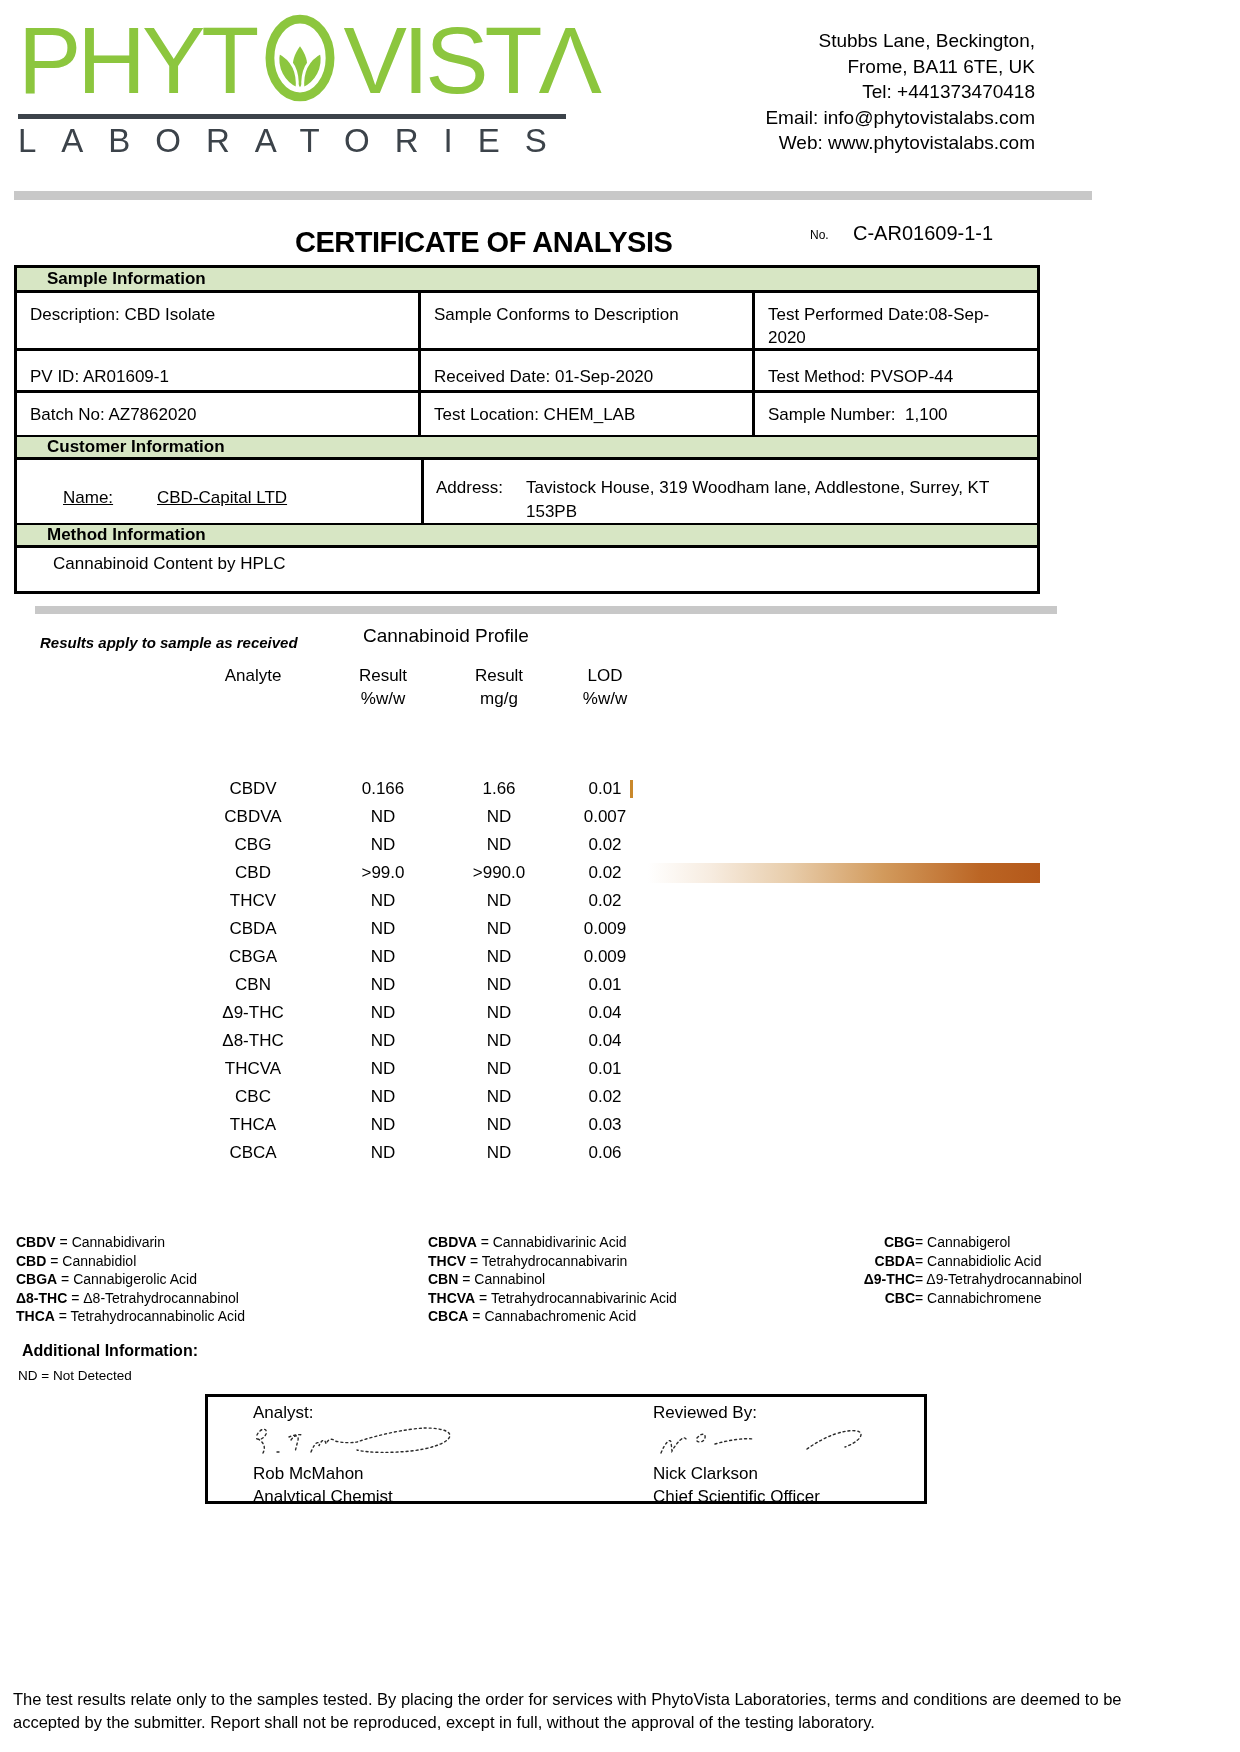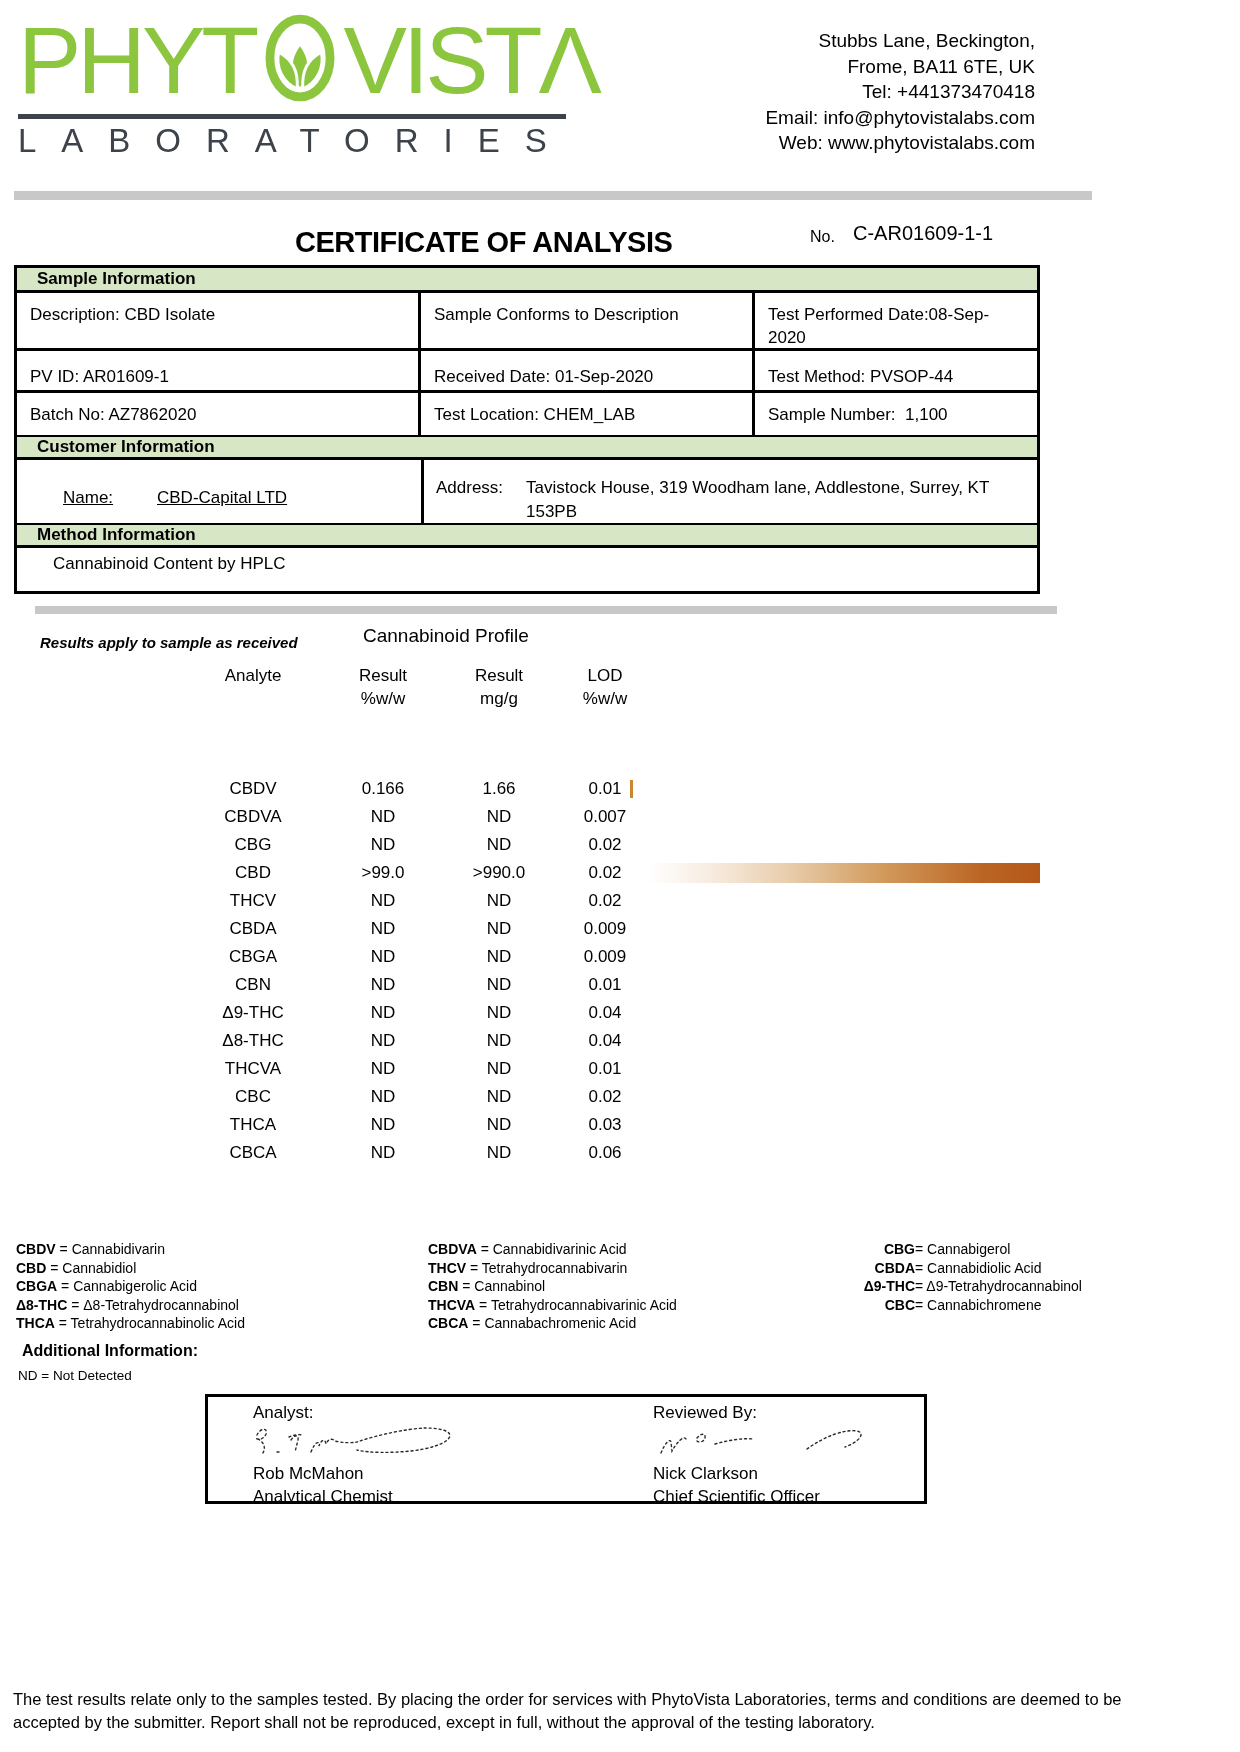--- a/index.html
+++ b/index.html
@@ -21,26 +21,26 @@
   .brand-rule{margin-top:10px;width:548px;height:5px;background:var(--slate);}
   .brand-sub{margin-top:3px;font-size:33px;letter-spacing:25px;color:var(--slate);white-space:nowrap;}
   .contact{position:absolute;right:205px;top:28px;text-align:right;font-size:19px;line-height:25.5px;}
 
   .gray-bar{position:absolute;background:var(--gray-bar);}
   .bar1{left:14px;top:191px;width:1078px;height:9px;}
   .bar2{left:35px;top:606px;width:1022px;height:8px;}
 
   
   .doc-title{position:absolute;left:295px;top:218px;font-size:29px;font-weight:700;letter-spacing:-0.5px;margin-top:8px;}
-  .no-label{position:absolute;left:810px;top:228px;font-size:16px;}
+  .no-label{position:absolute;left:810px;top:228px;font-size:12px;}
   .no-value{position:absolute;left:853px;top:222px;font-size:20px;}
 
   
   .info-table{position:absolute;left:14px;top:265px;width:1026px;border:3px solid #000;background:#fff;}
-  .section-bar{height:25px;background:var(--bar-green);border-top:2px solid #000;border-bottom:3px solid #000;display:flex;align-items:center;padding-left:20px;font-size:17px;font-weight:700;text-align:center;}
+  .section-bar{height:25px;background:var(--bar-green);border-top:2px solid #000;border-bottom:3px solid #000;display:flex;align-items:center;padding-left:30px;font-size:17px;font-weight:700;text-align:center;}
   .section-bar:first-child{border-top:none;}
   .grid3{display:grid;grid-template-columns:404px 334px 282px;}
   .grid3 .cell{border-right:3px solid #000;border-bottom:3px solid #000;padding:10px 12px 4px 13px;font-size:17px;line-height:23px;white-space:pre-wrap;}
   .grid3 .cell:nth-child(3n){border-right:none;}
   .r1 .cell{height:58px;}
   .r2 .cell{height:42px;padding-top:14px;}
   .r3 .cell{height:42px;padding-top:10px;border-bottom:none;}
   .cust-row{display:grid;grid-template-columns:404px 619px;height:63px;}
   .cust-name{display:flex;padding:28px 0 0 46px;font-size:17px;text-decoration:underline;}
   .cust-name .lbl{width:94px;}
@@ -55,21 +55,21 @@
   .profile-head{position:absolute;left:183px;top:666px;display:grid;grid-template-columns:140px 120px 112px 100px;row-gap:3px;font-size:17px;}
   .profile-head .hc{text-align:center;}
   .profile-body{position:absolute;left:183px;top:775px;width:472px;}
   .p-row{position:relative;display:grid;grid-template-columns:140px 120px 112px 100px;height:28px;font-size:17px;}
   .pc{text-align:center;line-height:28px;}
   .p-cursor{position:absolute;left:447px;top:5px;width:3px;height:18px;background:var(--cursor-orange);}
   .p-gradbar{position:absolute;left:465px;top:4px;width:392px;height:20px;
     background:linear-gradient(90deg,rgba(255,255,255,0) 0%,#f7ece0 16%,#e8cdab 36%,#d29a5c 60%,#bb6524 85%,var(--grad-dark) 100%);}
 
   
-  .legend-col{position:absolute;font-size:14px;line-height:18.5px;margin-top:7px;}
+  .legend-col{position:absolute;font-size:14px;line-height:18.5px;}
   .legend-col-1{left:16px;top:1233px;}
   .legend-col-2{left:428px;top:1233px;}
   .legend-col-3{left:790px;top:1233px;}
   .legend-item{white-space:nowrap;}
   .legend-col-3 .legend-item{display:flex;}
   .legend-col-3 .l-abbr{display:inline-block;width:125px;text-align:right;}
   .l-abbr{font-weight:700;}
 
   .add-info-title{position:absolute;left:22px;top:1342px;font-size:16px;font-weight:700;}
   .nd-note{position:absolute;left:18px;top:1368px;font-size:13.5px;}

